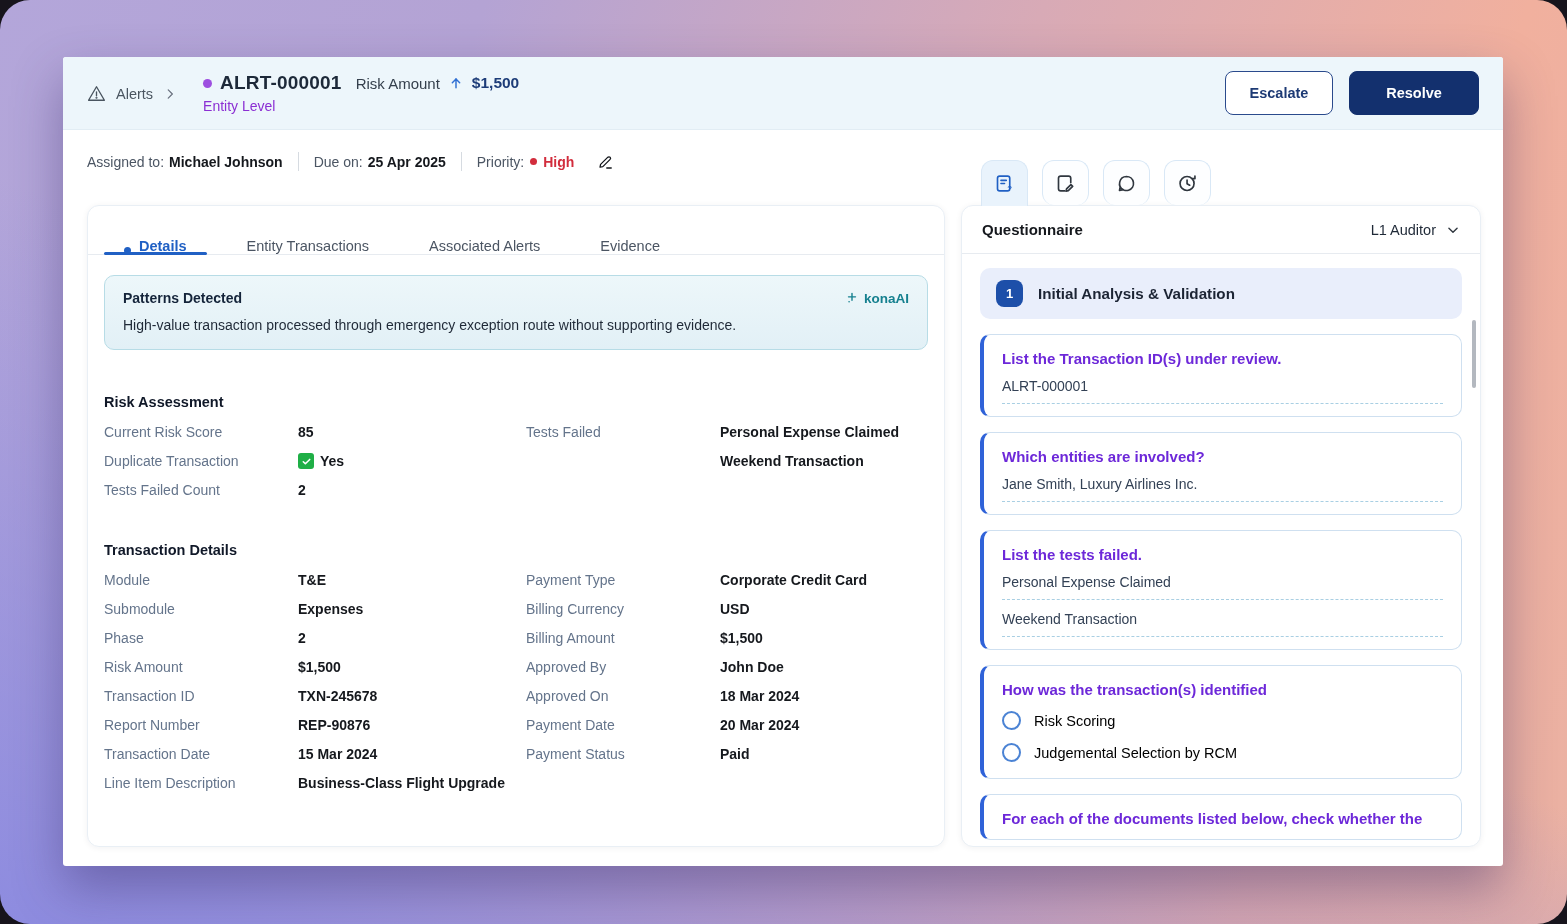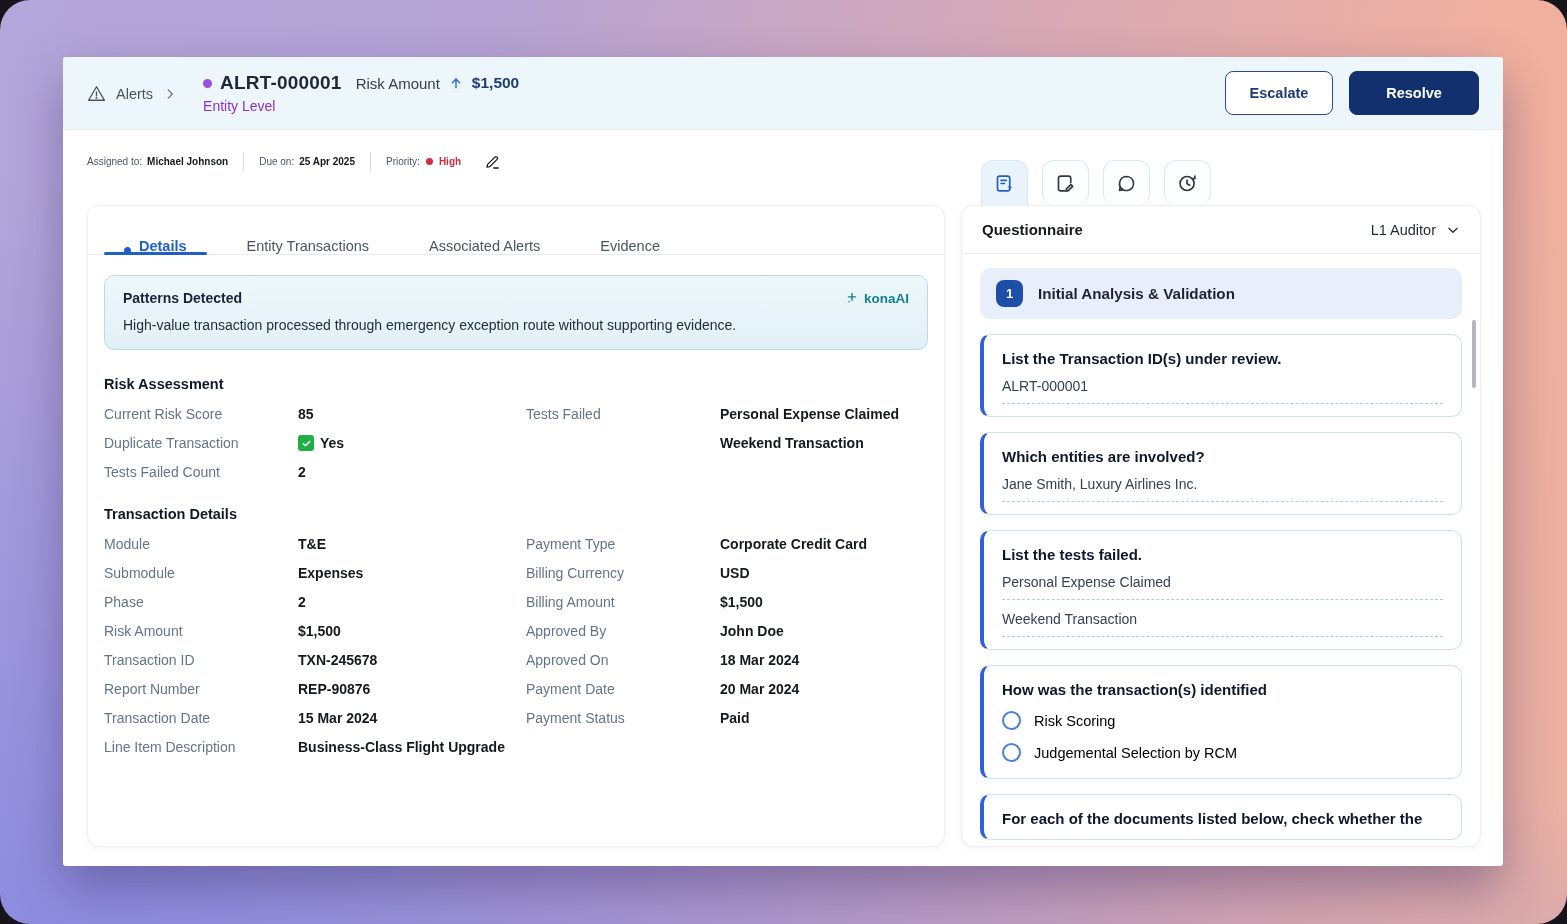--- a/index.html
+++ b/index.html
@@ -26,21 +26,21 @@
   .p-dot { width:9px; height:9px; border-radius:50%; background:#9d4fe0; }
   .alert-id { font-size:19px; font-weight:800; color:#1d2939; letter-spacing:.2px; }
   .risk-label { font-size:15px; color:#35404d; margin-left:6px; }
   .risk-value { font-size:15.5px; font-weight:700; color:#1d3c78; }
   .entity-level { font-size:14px; color:#8b2fd3; margin-top:4px; }
   .hdr-actions { display:flex; gap:16px; }
   .btn { height:44px; border-radius:8px; font-size:14.5px; font-weight:600; display:flex; align-items:center; justify-content:center; cursor:pointer; font-family:inherit; }
   .btn-escalate { width:108px; background:#fff; border:1px solid #2a4a8c; color:#1d3a74; }
   .btn-resolve { width:130px; background:#13306e; border:1px solid #13306e; color:#fff; }
   
-  .meta-row { display:flex; align-items:center; gap:15px; padding:22px 24px 0; font-size:10px; color:#4b5563; }
+  .meta-row { display:flex; align-items:center; gap:15px; padding:22px 24px 0; font-size:14px; color:#4b5563; }
   .meta-pair b { color:#15181d; font-weight:700; margin-left:5px; }
   .sep { width:1px; height:19px; background:#d6dbe1; }
   .pri { display:flex; align-items:center; gap:6px; }
   .pri-dot { width:7px; height:7px; border-radius:50%; background:#d22d3d; }
   .pri-val { color:#d22d3d; font-weight:700; }
   .edit-btn { margin-left:8px; background:none; border:none; cursor:pointer; display:flex; align-items:center; }
   
   .panel { position:absolute; background:#fff; border:1px solid #e9eff5; border-radius:12px;
     box-shadow:0 1px 6px rgba(30,41,59,.06); overflow:hidden; }
   .left-panel { left:24px; top:148px; width:858px; height:642px; }
@@ -52,41 +52,41 @@
   .tab .tdot { width:7px; height:7px; border-radius:50%; background:#2060c4; }
   .tab.active::after { content:""; position:absolute; left:10px; right:10px; bottom:-1px; height:3px; border-radius:3px; background:#2060c4; }
   .lp-body { padding:8px 16px 16px; }
   
   .patterns { margin-top:12px; background:linear-gradient(180deg,#edf7fa,#e2f0f6); border:1px solid #b7dce6; border-radius:10px; padding:14px 18px 16px; }
   .pat-head { display:flex; justify-content:space-between; align-items:center; }
   .pat-title { font-size:14px; font-weight:700; color:#14243a; }
   .brand { display:flex; align-items:center; gap:5px; font-size:13.5px; font-weight:700; color:#15808f; }
   .pat-text { margin-top:11px; font-size:14px; color:#1f2937; }
   
-  .section-title { font-size:14.5px; font-weight:700; color:#101828; margin:26px 0 14px; }
+  .section-title { font-size:14.5px; font-weight:700; color:#101828; margin:44px 0 14px; }
   .fgrid { display:grid; grid-template-columns:194px 228px 194px 1fr; row-gap:13px; font-size:14px; align-items:center; }
   .flabel { color:#64748b; }
   .fvalue { color:#15181d; font-weight:600; }
   .yesval { display:flex; align-items:center; gap:6px; }
   .chk { width:16px; height:16px; border-radius:3px; background:#1faf46; display:flex; align-items:center; justify-content:center; }
   
   .rtabs { position:absolute; left:918px; top:103px; display:flex; gap:14px; z-index:3; }
   .rtab { width:47px; height:46px; border-radius:12px 12px 0 0; border:1px solid #d9e8f6; border-bottom:none; background:#fff; display:flex; align-items:center; justify-content:center; cursor:pointer; }
   .rtab.inactive { border-radius:12px; height:45px; background:#fdfeff; }
   .rtab.active { background:#e9f3fc; height:46px; }
   
   .rp-header { display:flex; justify-content:space-between; align-items:center; height:48px; padding:0 20px; border-bottom:1px solid #e7ebf0; }
   .rp-title { font-size:15px; font-weight:700; color:#15181d; }
   .role-select { display:flex; align-items:center; gap:10px; font-size:14.5px; color:#1f2937; background:none; border:none; cursor:pointer; font-family:inherit; }
   .rp-body { position:relative; padding:14px 18px; height:593px; overflow:hidden; }
   .banner { background:#e9eefb; border-radius:10px; padding:12px 16px; display:flex; align-items:center; gap:15px; }
   .badge { width:27px; height:27px; border-radius:8px; background:#1d4fa9; color:#fff; font-weight:700; font-size:13px; display:flex; align-items:center; justify-content:center; }
   .banner-title { font-size:15.2px; font-weight:600; color:#1c2434; }
   .qcard { border:1px solid #cfe0f0; border-left:4px solid #2f62d8; border-radius:10px; background:#fff; padding:15px 18px 12px; margin-top:15px; }
-  .qtext { font-size:15px; font-weight:700; color:#0f172a; }
+  .qtext { font-size:15px; font-weight:700; color:#6d28d9; }
   .answer { font-size:14px; color:#334155; margin-top:11px; padding-bottom:9px; border-bottom:1.5px dashed #a9cfe3; }
   .option { display:flex; align-items:center; gap:13px; margin-top:13px; font-size:14.5px; color:#000000; }
   .radio { width:19px; height:19px; border-radius:50%; border:2px solid #4b83d4; background:#fff; flex:none; cursor:pointer; }
   .scroll-thumb { position:absolute; right:4px; top:66px; width:4px; height:68px; border-radius:2px; background:#b3b8bf; }
 </style>
 </head>
 <body>
 
 <div class="bg">
   <div class="app-card">

